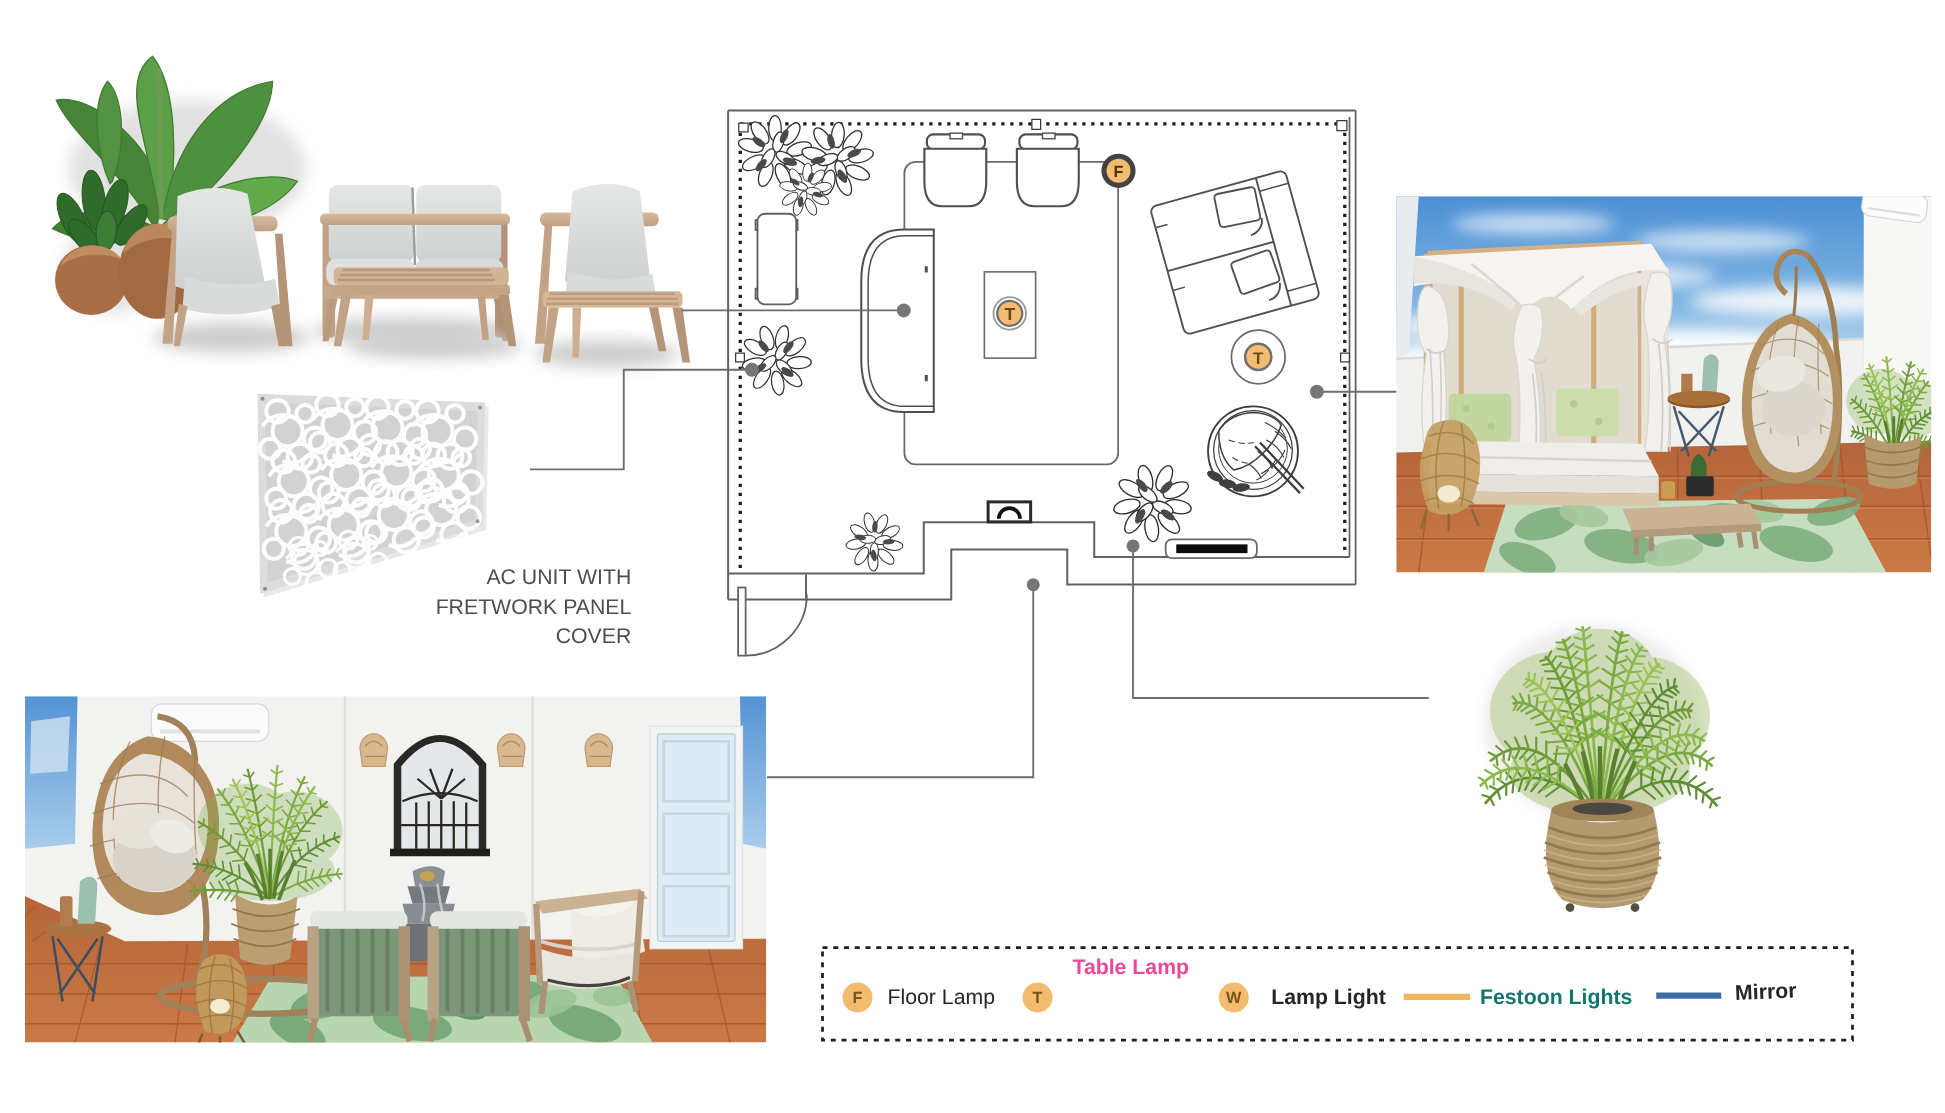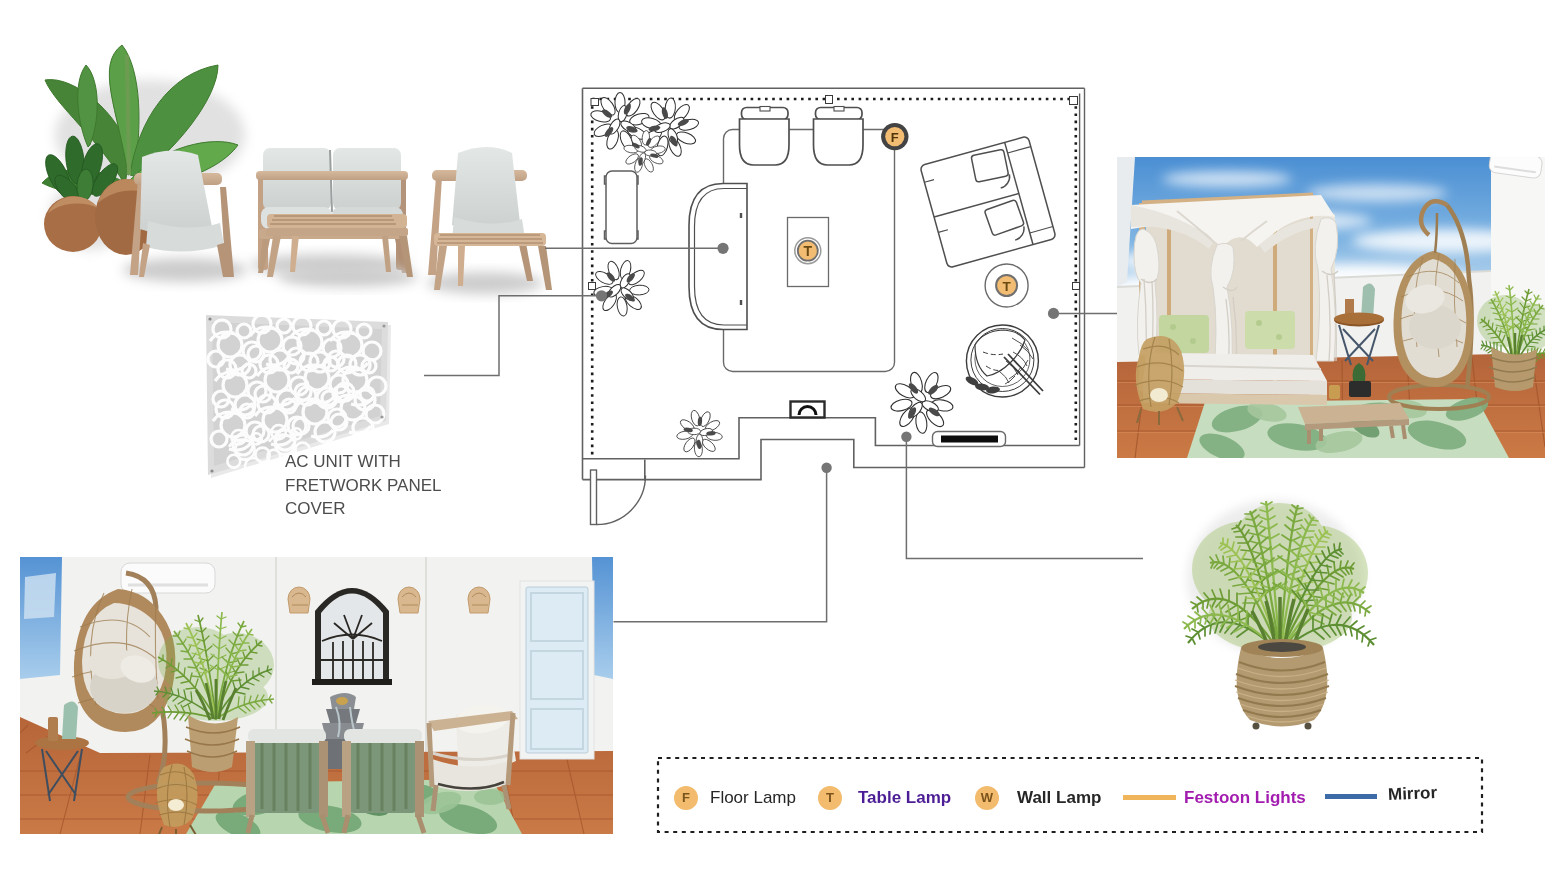--- a/index.html
+++ b/index.html
@@ -153,21 +153,21 @@
     <use href="#lace" transform="translate(168,108)"></use>
     <use href="#lace" transform="translate(60,150) scale(0.8)"></use>
     <use href="#lace" transform="translate(100,145) scale(0.8)"></use>
   </g>
   <circle cx="25" cy="19" r="1.6" fill="#8a8a8a"></circle>
   <circle cx="199" cy="26" r="1.6" fill="#9a9a9a"></circle>
   <circle cx="27" cy="171" r="1.6" fill="#8a8a8a"></circle>
   <circle cx="197" cy="117" r="1.6" fill="#9a9a9a"></circle>
 </svg>
 
-<div class="abs" style="left:285px;top:450px;width:220px;text-align:left;font-size:17px;line-height:23.5px;color:#4d4d4d;">AC UNIT WITH<br>FRETWORK PANEL<br>COVER</div>
+<div class="abs" style="left:285px;top:450px;width:220px;text-align:right;font-size:17px;line-height:23.5px;color:#4d4d4d;">AC UNIT WITH<br>FRETWORK PANEL<br>COVER</div>
 
 <svg class="abs" style="left:1117px;top:157px" width="428" height="301" viewBox="0 0 428 301">
   <defs>
     <linearGradient id="sky" x1="0" y1="0" x2="0" y2="1">
       <stop offset="0" stop-color="#4b8fd3"></stop>
           <stop offset="0.55" stop-color="#7db3e2"></stop>
           <stop offset="1" stop-color="#cfe3f2"></stop>
     </linearGradient>
     <linearGradient id="floor" x1="0" y1="0" x2="0" y2="1">
       <stop offset="0" stop-color="#b4643a"></stop>
@@ -796,27 +796,27 @@
 <svg class="abs" style="left:656px;top:756px" width="828" height="78" viewBox="0 0 828 78">
       <rect x="2" y="2" width="824" height="74" fill="none" stroke="#1f1f1f" stroke-width="2.2" stroke-dasharray="4 4.6"></rect>
     </svg>
 
 <div class="abs" style="left:674px;top:786px;width:24px;height:24px;border-radius:50%;background:#f2bb6d;color:#7a531d;font-weight:bold;font-size:13px;text-align:center;line-height:24px;">F</div>
 
 <div class="abs" style="left:710px;top:788px;font-size:17px;font-weight:normal;color:#262626;">Floor Lamp</div>
 
 <div class="abs" style="left:818px;top:786px;width:24px;height:24px;border-radius:50%;background:#f2bb6d;color:#7a531d;font-weight:bold;font-size:13px;text-align:center;line-height:24px;">T</div>
 
-<div class="abs" style="left:858px;top:788px;font-size:17px;font-weight:bold;color:#4c1d95;">Table Lamp</div>
+<div class="abs" style="left:858px;top:764px;font-size:17px;font-weight:bold;color:#ec4899;">Table Lamp</div>
 
 <div class="abs" style="left:975px;top:786px;width:24px;height:24px;border-radius:50%;background:#f2bb6d;color:#7a531d;font-weight:bold;font-size:13px;text-align:center;line-height:24px;">W</div>
 
-<div class="abs" style="left:1017px;top:788px;font-size:17px;font-weight:bold;color:#262626;">Wall Lamp</div>
+<div class="abs" style="left:1017px;top:788px;font-size:17px;font-weight:bold;color:#262626;">Lamp Light</div>
 
 <div class="abs" style="left:1123px;top:795px;width:53px;height:5px;background:#f0b45a;"></div>
 
-<div class="abs" style="left:1184px;top:788px;font-size:17px;font-weight:bold;color:#a21caf;">Festoon Lights</div>
+<div class="abs" style="left:1184px;top:788px;font-size:17px;font-weight:bold;color:#0f766e;">Festoon Lights</div>
 
 <div class="abs" style="left:1325px;top:794px;width:52px;height:5px;background:#3c6ba8;"></div>
 
 <div class="abs" style="left:1388px;top:784px;font-size:17px;font-weight:bold;color:#262626;transform:rotate(-2.5deg);">Mirror</div>
 
 </div>
 
 </body></html>

